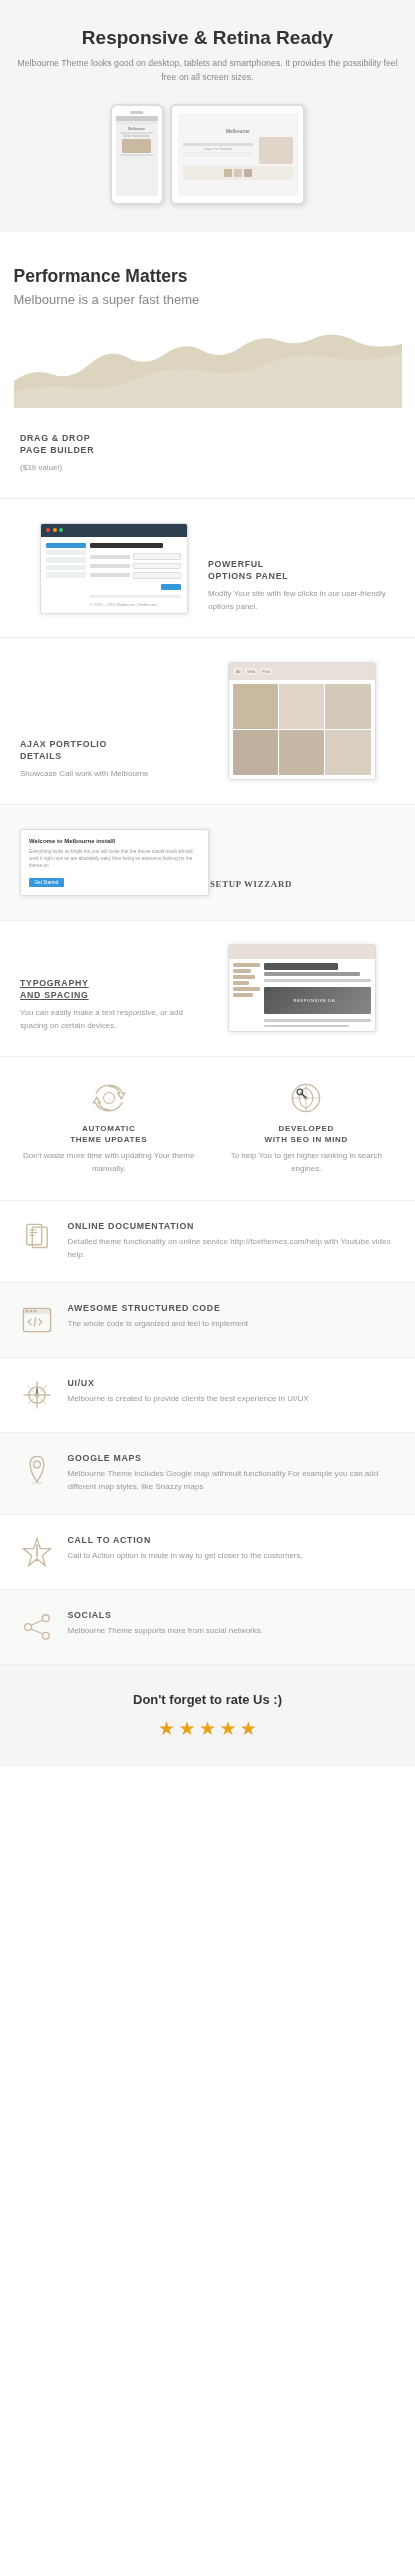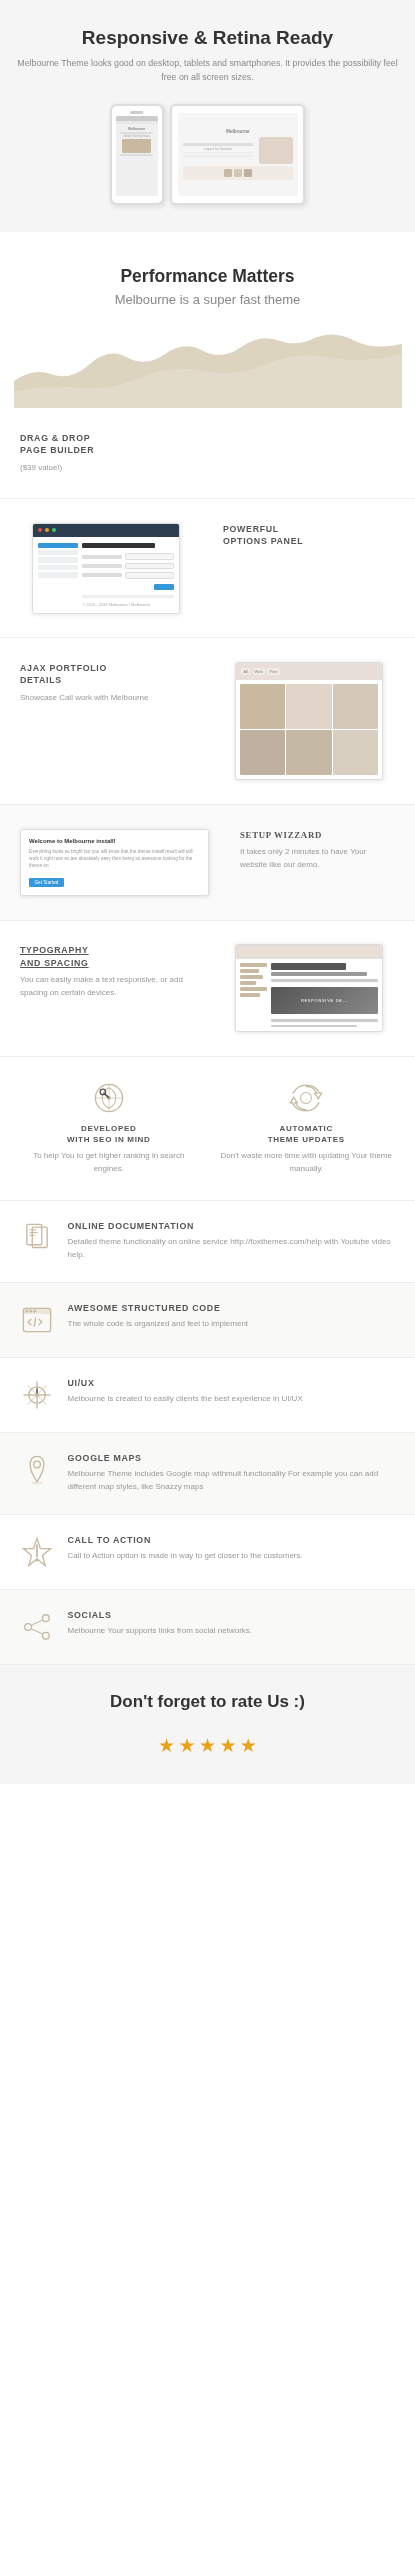--- a/index.html
+++ b/index.html
@@ -99,21 +99,21 @@
       height: 100%;
       background: #f5f5f5;
       display: flex;
       align-items: center;
       justify-content: center;
     }
 
     
     .section-performance {
       background: #fff;
-      text-align: center;
+      text-align: left;
       padding: 34px 13.5px 0;
     }
     .section-performance h2 {
       font-size: 17.5px;
       font-weight: 700;
       color: #333;
       margin-bottom: 5.4px;
     }
     .section-performance p {
       font-size: 13px;
@@ -127,24 +127,24 @@
       overflow: hidden;
     }
     .chart-svg {
       width: 100%;
       height: 100%;
     }
 
     
     .section-feature {
       display: flex;
-      align-items: flex-start;
+      align-items: flex-end;
       padding: 23.6px 20px;
       border-bottom: 0.7px solid #eee;
-      gap: 31px;
+      gap: 1px;
     }
     .section-feature.reverse {
       flex-direction: row-reverse;
     }
     .feature-text {
       flex: 1;
     }
     .feature-text h3 {
       font-size: 8.8px;
       font-weight: 700;
@@ -462,24 +462,24 @@
       line-height: 1.6;
     }
 
     
     .section-rate {
       background: #f5f5f5;
       text-align: center;
       padding: 27px 13.5px;
     }
     .section-rate h2 {
-      font-size: 17px;
+      font-size: 13px;
       font-weight: 700;
       color: #333;
-      margin-bottom: 22px;
+      margin-bottom: 10px;
       text-align: center;
     }
     .stars {
       display: flex;
       justify-content: center;
       gap: 3.4px;
     }
     .star {
       color: #e8a217;
       font-size: 19px;
@@ -561,20 +561,21 @@
     <p>($39 value!)</p>
   </div>
 </section>
 
 <section class="section-feature reverse">
   <div class="feature-text">
     <h3>
       <span style="white-space:pre-line;">POWERFUL
 OPTIONS PANEL</span>
     </h3>
+    <p>Modify Your site with few clicks in our user-friendly options panel.</p>
   </div>
   <div class="feature-image">
     <div class="options-panel-mock">
       <div class="options-panel-header">
         <div class="options-panel-dot"></div>
         <div class="options-panel-dot" style="background:#f39c12;"></div>
         <div class="options-panel-dot" style="background:#2ecc71;"></div>
       </div>
       <div class="options-panel-body">
         <div class="options-sidebar">
@@ -636,21 +637,20 @@
       </div>
     </div>
   </div>
 </section>
 
 <section class="section-feature reverse" style="background:#fafafa;">
   <div class="feature-text">
     <h3>
       <span style="white-space:pre-line;font-family:Liberation Serif, serif;">SETUP WIZZARD</span>
     </h3>
-    <p>It takes only 2 minutes to have Your website like our demo.</p>
   </div>
   <div class="feature-image">
     <div class="setup-mock">
       <div class="setup-title">Welcome to Melbourne install!</div>
       <div class="setup-text">Everything looks so bright but you will know that the theme install result will still work it right now so are absolutely easy then being so awesome looking for the theme on</div>
       <div class="setup-btn">Get Started</div>
     </div>
   </div>
 </section>
 
@@ -686,51 +686,51 @@
         </div>
       </div>
     </div>
   </div>
 </section>
 
 <section class="section-two-col">
   <div class="two-col-item">
     <div class="two-col-icon">
       <svg viewBox="0 0 50 50" width="34" height="34">
+        <path d="M25,8 Q36,8 41,18 L38,18 L43,26 L48,18 L45,18 Q40,6 25,6 Q12,6 6,18" fill="none" stroke="#c8b9a0" stroke-width="2" stroke-linecap="round"></path>
+        <path d="M25,42 Q14,42 9,32 L12,32 L7,24 L2,32 L5,32 Q10,44 25,44 Q38,44 44,32" fill="none" stroke="#c8b9a0" stroke-width="2" stroke-linecap="round"></path>
+        <circle cx="25" cy="25" r="8" fill="none" stroke="#c8b9a0" stroke-width="1.5"></circle>
+        <text x="25" y="29" text-anchor="middle" font-size="8" fill="#c8b9a0">↑</text>
+      </svg>
+    </div>
+    <h3>
+      <span style="white-space:pre-line;display:block;">AUTOMATIC
+THEME UPDATES</span>
+    </h3>
+    <p>Don't waste more time with updating Your theme manually.</p>
+  </div>
+  <div class="two-col-item">
+    <div class="two-col-icon">
+      <svg viewBox="0 0 50 50" width="34" height="34">
         <circle cx="25" cy="25" r="20" fill="none" stroke="#c8b9a0" stroke-width="2"></circle>
         <path d="M25,10 Q35,15 35,25 Q35,35 25,40 Q15,35 15,25 Q15,15 25,10Z" fill="none" stroke="#c8b9a0" stroke-width="1.5"></path>
         <line x1="25" y1="5" x2="25" y2="45" stroke="#c8b9a0" stroke-width="1"></line>
         <line x1="5" y1="25" x2="45" y2="25" stroke="#c8b9a0" stroke-width="1"></line>
         <circle cx="25" cy="25" r="3" fill="#c8b9a0"></circle>
         <line x1="20" y1="20" x2="18" y2="18" stroke="#555" stroke-width="2" stroke-linecap="round"></line>
         <circle cx="16" cy="16" r="4" fill="none" stroke="#555" stroke-width="2"></circle>
         <line x1="20" y1="20" x2="24" y2="24" stroke="#555" stroke-width="2.5" stroke-linecap="round"></line>
       </svg>
     </div>
     <h3>
       <span style="white-space:pre-line;display:block;">DEVELOPED
 WITH SEO IN MIND</span>
     </h3>
     <p>To help You to get higher ranking in search engines.</p>
   </div>
-  <div class="two-col-item">
-    <div class="two-col-icon">
-      <svg viewBox="0 0 50 50" width="34" height="34">
-        <path d="M25,8 Q36,8 41,18 L38,18 L43,26 L48,18 L45,18 Q40,6 25,6 Q12,6 6,18" fill="none" stroke="#c8b9a0" stroke-width="2" stroke-linecap="round"></path>
-        <path d="M25,42 Q14,42 9,32 L12,32 L7,24 L2,32 L5,32 Q10,44 25,44 Q38,44 44,32" fill="none" stroke="#c8b9a0" stroke-width="2" stroke-linecap="round"></path>
-        <circle cx="25" cy="25" r="8" fill="none" stroke="#c8b9a0" stroke-width="1.5"></circle>
-        <text x="25" y="29" text-anchor="middle" font-size="8" fill="#c8b9a0">↑</text>
-      </svg>
-    </div>
-    <h3>
-      <span style="white-space:pre-line;display:block;">AUTOMATIC
-THEME UPDATES</span>
-    </h3>
-    <p>Don't waste more time with updating Your theme manually.</p>
-  </div>
 </section>
 
 <section class="section-icon-feature white">
   <div class="icon-feature-icon">
     <svg viewBox="0 0 50 50" width="34" height="34">
       <rect x="10" y="5" width="22" height="30" rx="2" fill="none" stroke="#c8b9a0" stroke-width="2"></rect>
       <rect x="14" y="5" width="22" height="30" rx="2" fill="none" stroke="#c8b9a0" stroke-width="2" transform="translate(4,4)"></rect>
       <line x1="14" y1="13" x2="24" y2="13" stroke="#c8b9a0" stroke-width="1.5"></line>
       <line x1="14" y1="17" x2="26" y2="17" stroke="#c8b9a0" stroke-width="1.5"></line>
       <line x1="14" y1="21" x2="22" y2="21" stroke="#c8b9a0" stroke-width="1.5"></line>
@@ -768,21 +768,21 @@
       <line x1="5" y1="25" x2="45" y2="25" stroke="#c8b9a0" stroke-width="2"></line>
       <line x1="11" y1="11" x2="39" y2="39" stroke="#c8b9a0" stroke-width="1.5" opacity="0.5"></line>
       <line x1="39" y1="11" x2="11" y2="39" stroke="#c8b9a0" stroke-width="1.5" opacity="0.5"></line>
       <circle cx="25" cy="25" r="12" fill="none" stroke="#c8b9a0" stroke-width="2"></circle>
       <circle cx="25" cy="25" r="3" fill="#c8b9a0"></circle>
       <line x1="25" y1="22" x2="25" y2="16" stroke="#555" stroke-width="2" stroke-linecap="round"></line>
     </svg>
   </div>
   <div class="icon-feature-text">
     <h3>UI/UX</h3>
-    <p>Melbourne is created to easily clients the best experience in UI/UX</p>
+    <p>Melbourne is created to provide clients the best experience in UI/UX</p>
   </div>
 </section>
 
 <section class="section-icon-feature">
   <div class="icon-feature-icon">
     <svg viewBox="0 0 50 50" width="34" height="34">
       <path d="M25,5 Q35,5 35,17 Q35,28 25,42 Q15,28 15,17 Q15,5 25,5Z" fill="none" stroke="#c8b9a0" stroke-width="2"></path>
       <circle cx="25" cy="17" r="5" fill="none" stroke="#c8b9a0" stroke-width="2"></circle>
       <ellipse cx="25" cy="44" rx="8" ry="2" fill="#c8b9a0" opacity="0.3"></ellipse>
     </svg>
@@ -812,21 +812,21 @@
     <svg viewBox="0 0 50 50" width="34" height="34">
       <circle cx="38" cy="12" r="5" fill="none" stroke="#c8b9a0" stroke-width="2"></circle>
       <circle cx="12" cy="25" r="5" fill="none" stroke="#c8b9a0" stroke-width="2"></circle>
       <circle cx="38" cy="38" r="5" fill="none" stroke="#c8b9a0" stroke-width="2"></circle>
       <line x1="17" y1="22" x2="33" y2="15" stroke="#c8b9a0" stroke-width="1.5"></line>
       <line x1="17" y1="28" x2="33" y2="35" stroke="#c8b9a0" stroke-width="1.5"></line>
     </svg>
   </div>
   <div class="icon-feature-text">
     <h3>SOCIALS</h3>
-    <p>Melbourne Your supports links from social networks.</p>
+    <p>Melbourne Theme supports more from social networks.</p>
   </div>
 </section>
 
 <section class="section-rate">
   <h2>Don't forget to rate Us :)</h2>
   <div class="stars">
     <span class="star">★</span>
     <span class="star">★</span>
     <span class="star">★</span>
     <span class="star">★</span>

